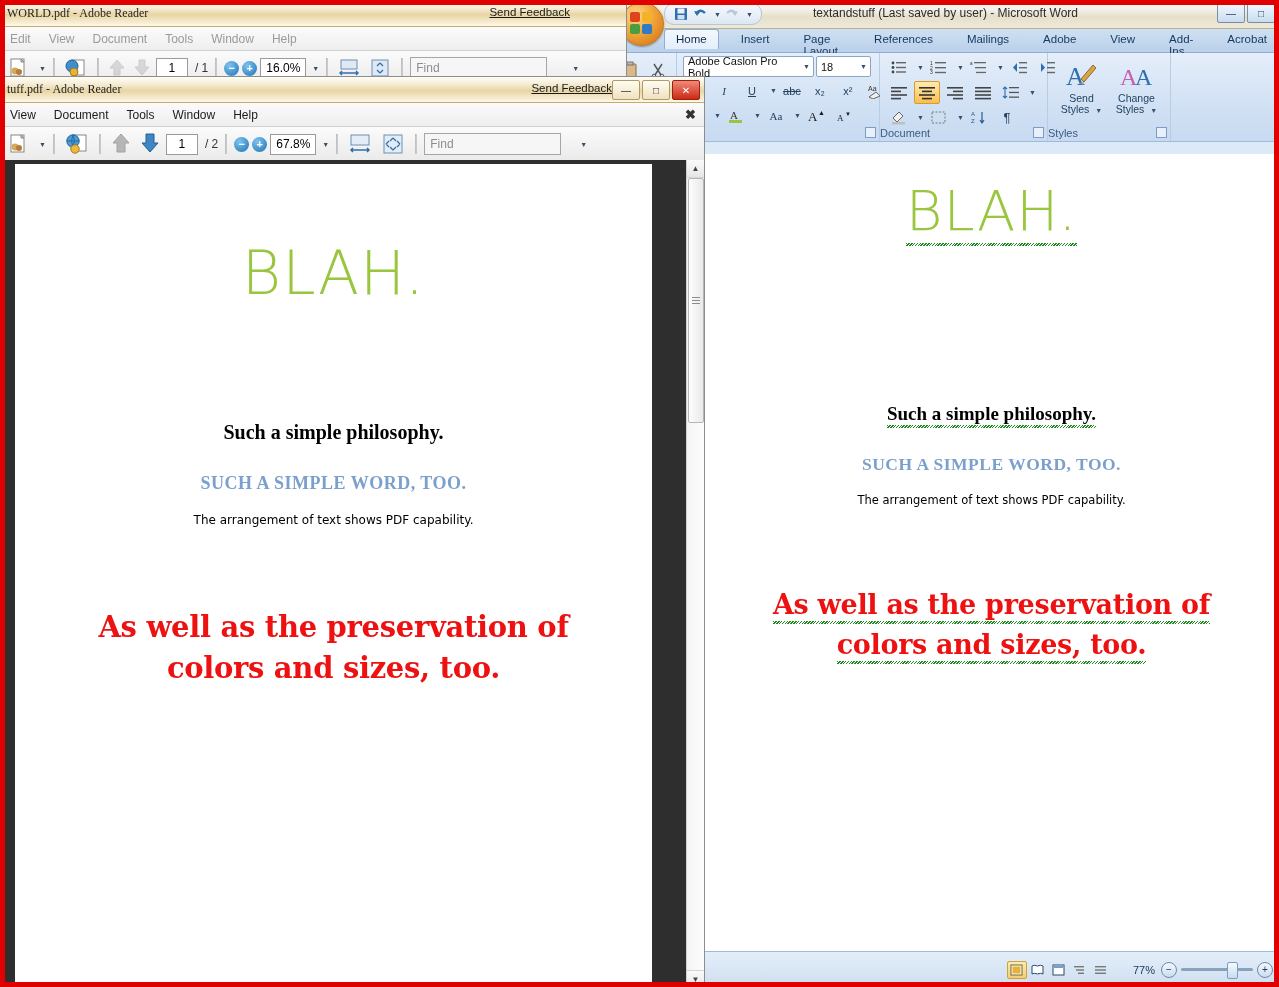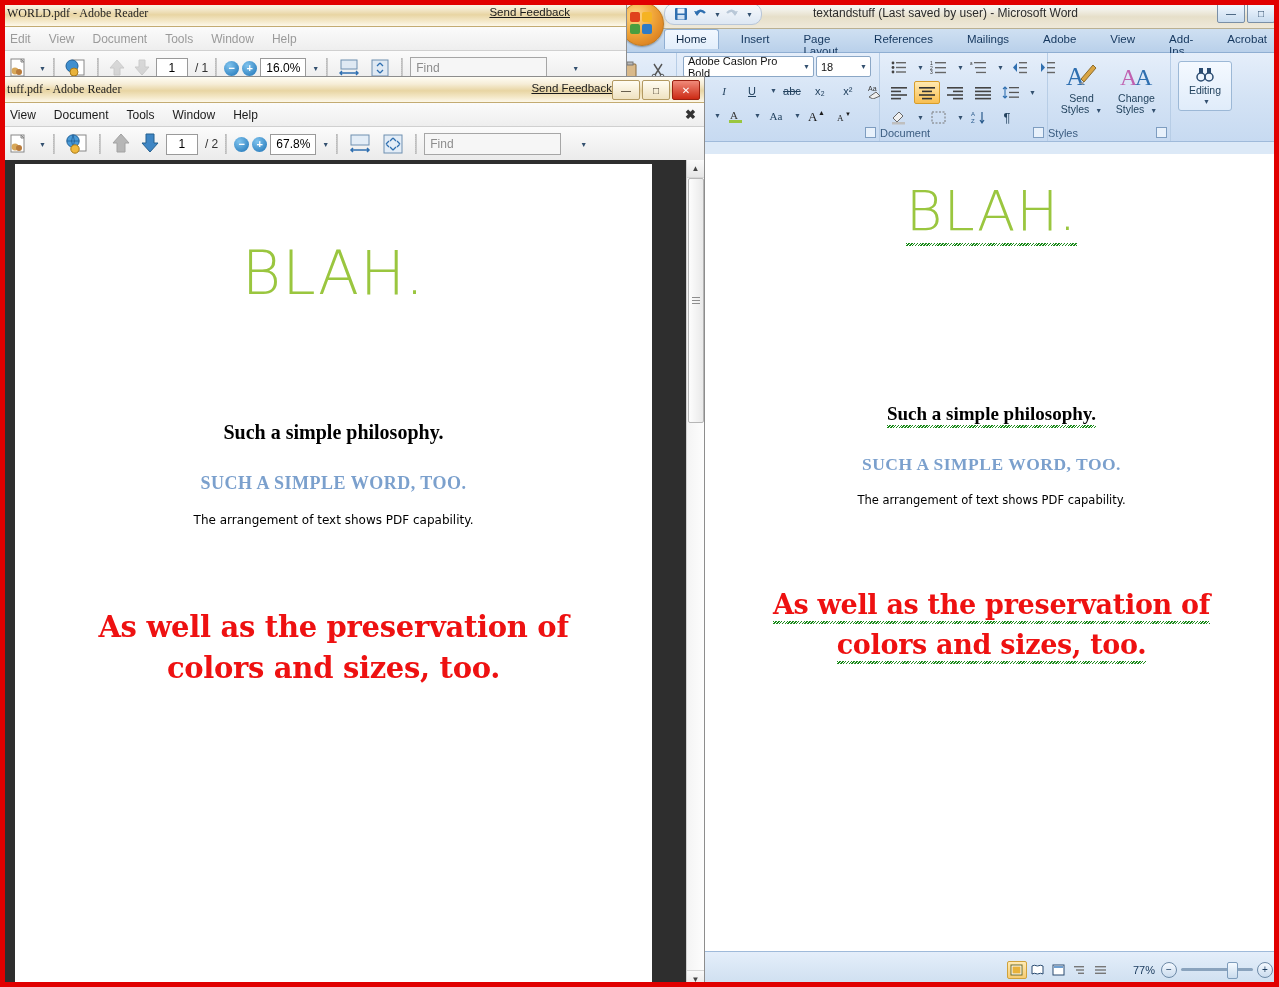--- a/index.html
+++ b/index.html
@@ -509,34 +509,20 @@
               <text x="15" y="26" font-size="24" font-family="serif" fill="#2f6fb0">A</text>
             </svg>
           <span>Change</span>
           <span><span>Styles</span> <span class="caret">▼</span></span>
         </div>
       </div>
       <div class="rgroup-label">Styles</div>
       <div class="rgroup-dia"></div>
     </div>
 
-    <div class="rgroup" style="width:56px;border-right:none;">
-      <div class="rrow" style="justify-content:center;margin-top:5px;">
-        <div class="bigbtn" style="width:52px;border:1px solid #9cb8d6;border-radius:3px;background:linear-gradient(to bottom,#f4f9ff,#e0ecfa);padding:3px 0;">
-          <svg width="20" height="20" viewBox="0 0 20 20">
-              <circle cx="6" cy="12" r="4" fill="none" stroke="#2a4b70" stroke-width="1.5"></circle>
-              <circle cx="14" cy="12" r="4" fill="none" stroke="#2a4b70" stroke-width="1.5"></circle>
-              <rect x="4" y="3" width="4" height="5" fill="#2a4b70"></rect>
-              <rect x="12" y="3" width="4" height="5" fill="#2a4b70"></rect>
-            </svg>
-          <span>Editing</span>
-          <span class="caret">▼</span>
-        </div>
-      </div>
-    </div>
 
   </div>
 
   <div class="word-ruler"></div>
 
   <div class="word-canvas">
     <div class="word-scroll-left"></div>
     <div class="word-page">
 
       <div class="doc-blah" style="margin-top:24px;font-size:56px;">

